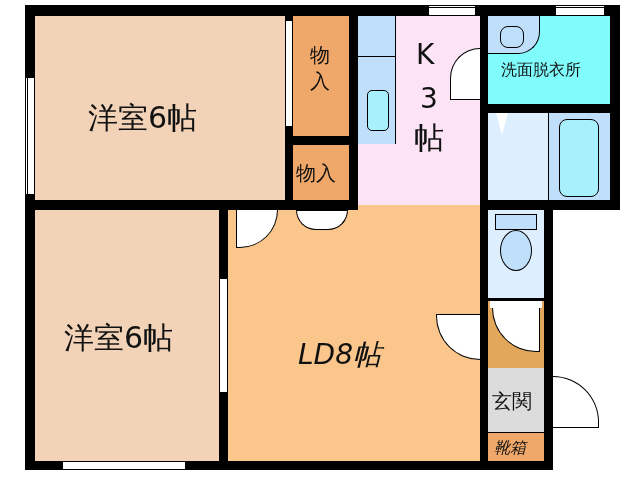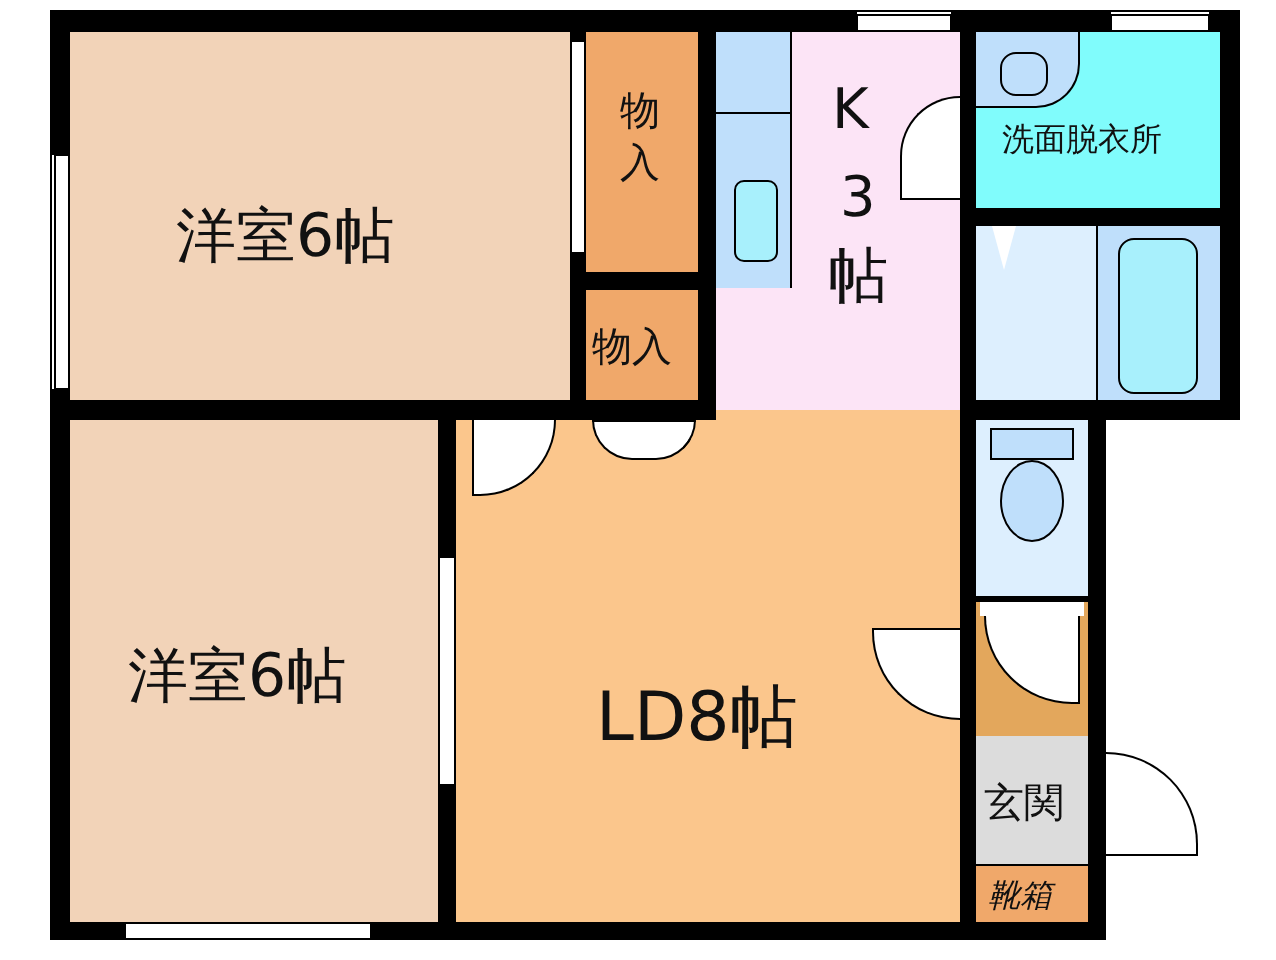--- a/index.html
+++ b/index.html
@@ -39,21 +39,21 @@
 
   <div class="abs" style="left:488px;top:113px;width:122px;height:88px;background:#DDEFFE;"></div>
   <div class="abs" style="left:548px;top:113px;width:62px;height:88px;background:#BFDFFB;border-left:1px solid #000;"></div>
   <div class="abs" style="left:559px;top:119px;width:40px;height:78px;background:#A8F0FC;border:1px solid #000;border-radius:8px;"></div>
   <div class="abs" style="left:490px;top:104px;width:56px;height:9px;background:#fff;"></div>
 
   <div class="abs" style="left:35px;top:210px;width:184px;height:252px;background:#F2D3B8;"></div>
   <div class="lbl" style="left:64px;top:318px;font-size:30px;">洋室6帖</div>
 
   <div class="abs" style="left:228px;top:205px;width:252px;height:257px;background:#FBC68C;"></div>
-  <div class="lbl" style="left:298px;top:336px;font-size:34px;">LD8帖</div>
+  <div class="lbl" style="left:298px;top:336px;font-size:28px;font-style:italic;">LD8帖</div>
 
   <div class="abs" style="left:488px;top:210px;width:56px;height:90px;background:#DDEFFE;"></div>
   <div class="abs" style="left:495px;top:214px;width:42px;height:16px;background:#BFDFFB;border:1px solid #000;"></div>
   <div class="abs" style="left:500px;top:230px;width:32px;height:41px;background:#BFDFFB;border:1px solid #000;border-radius:50%;"></div>
 
   <div class="abs" style="left:488px;top:300px;width:56px;height:68px;background:#E3A75C;"></div>
   <div class="abs" style="left:490px;top:300px;width:52px;height:8px;background:#fff;"></div>
   <div class="abs" style="left:492px;top:308px;width:48px;height:44px;background:#fff;border-left:1px solid #000;border-bottom:1px solid #000;border-right:1px solid #000;border-radius:0 0 0 48px;"></div>
 
   <div class="abs" style="left:488px;top:368px;width:56px;height:64px;background:#DCDCDC;"></div>

